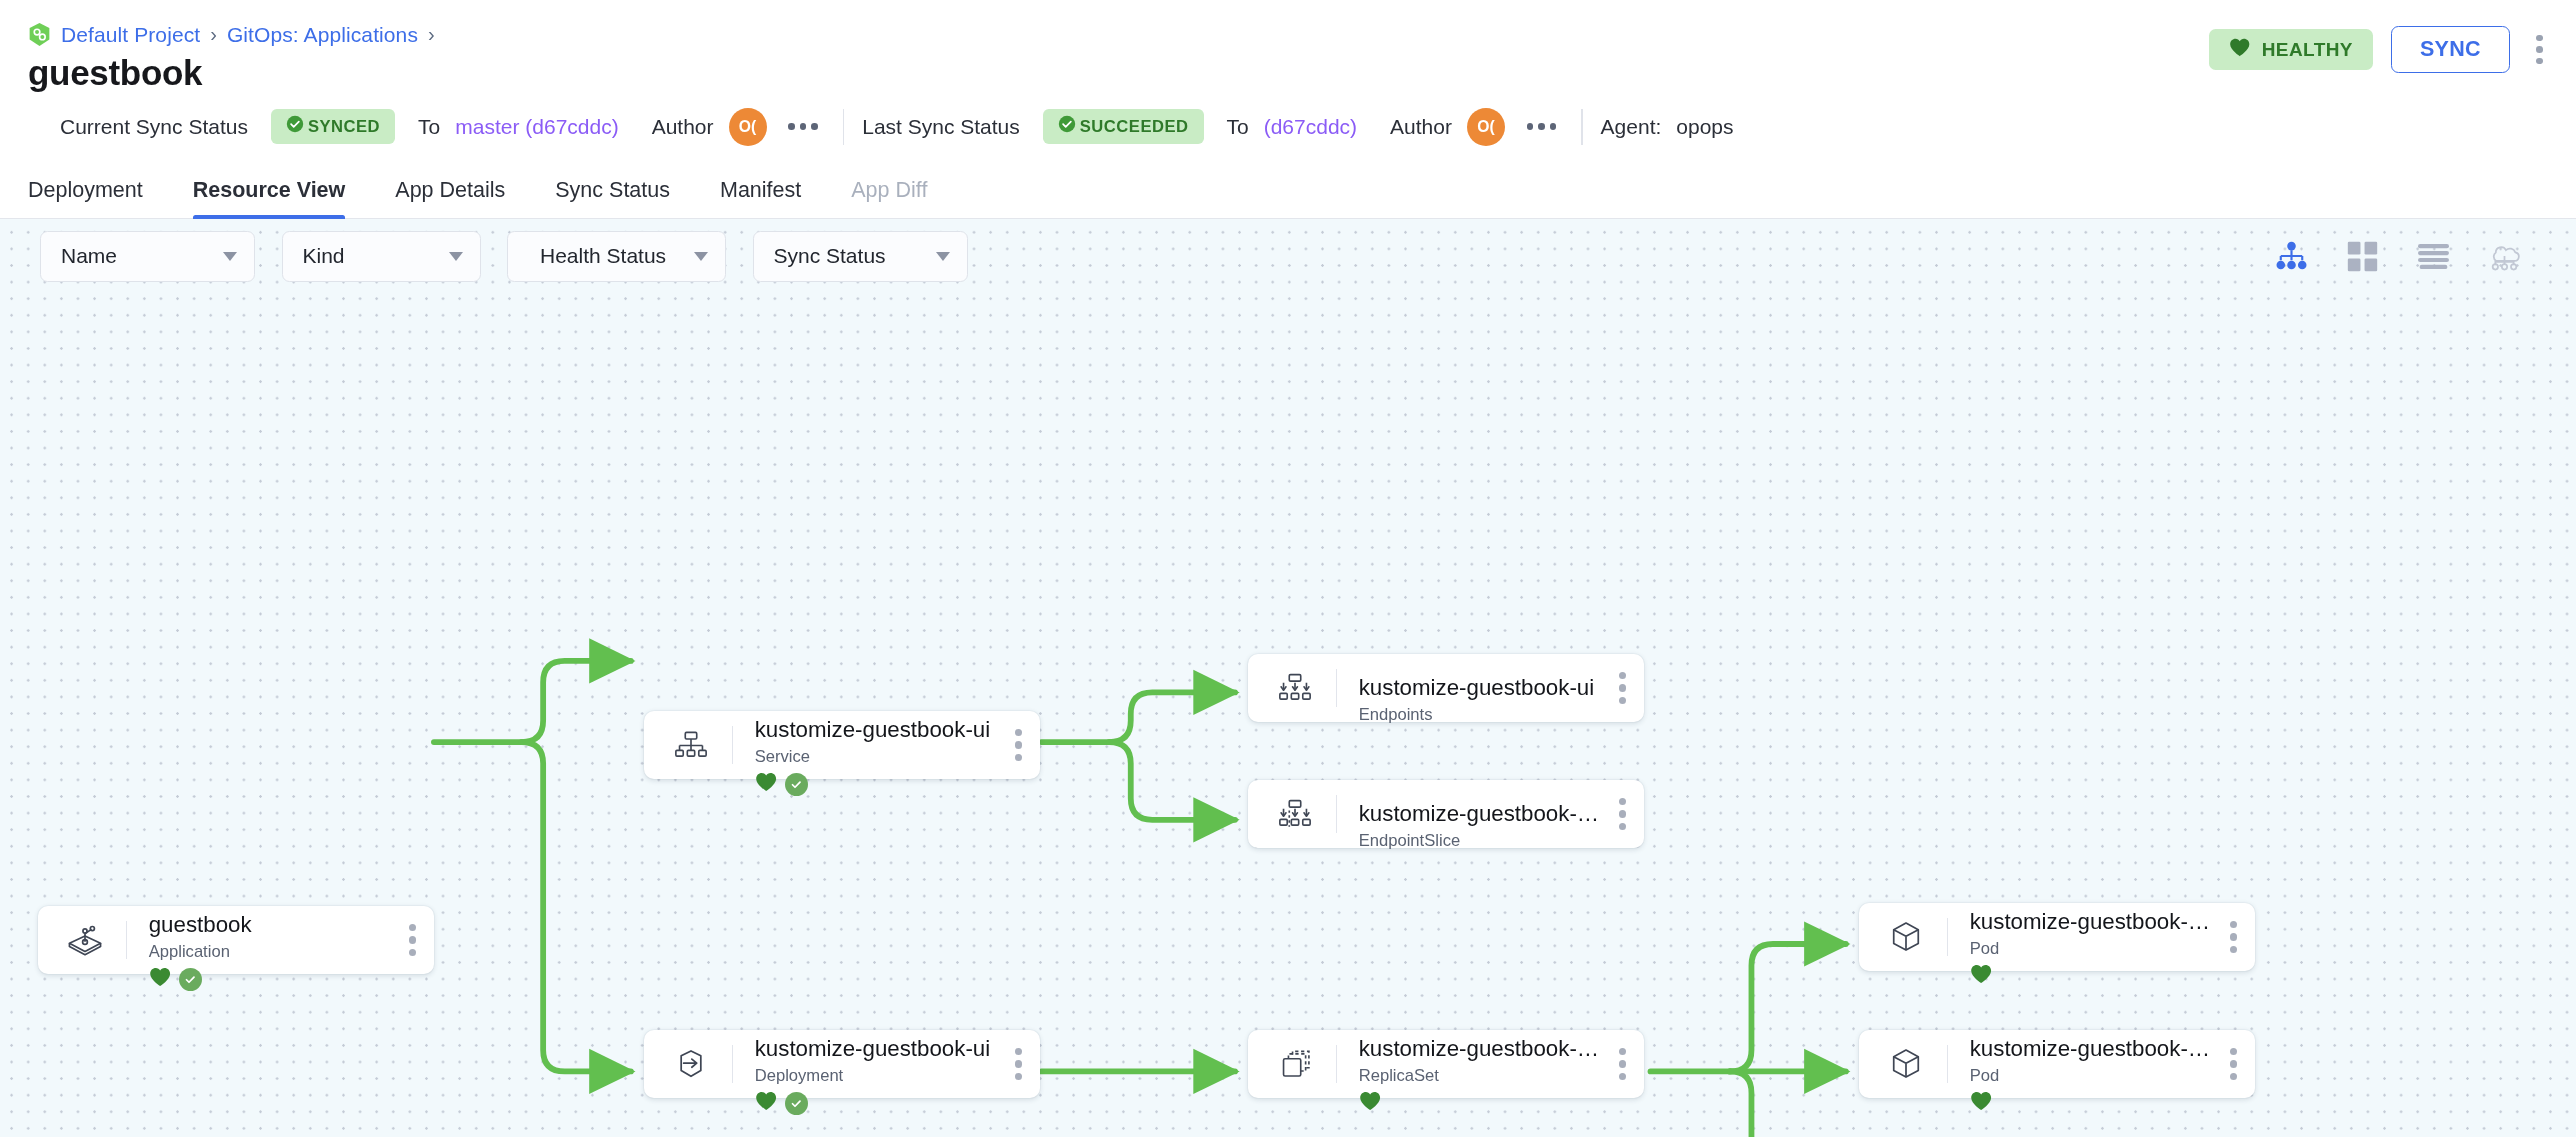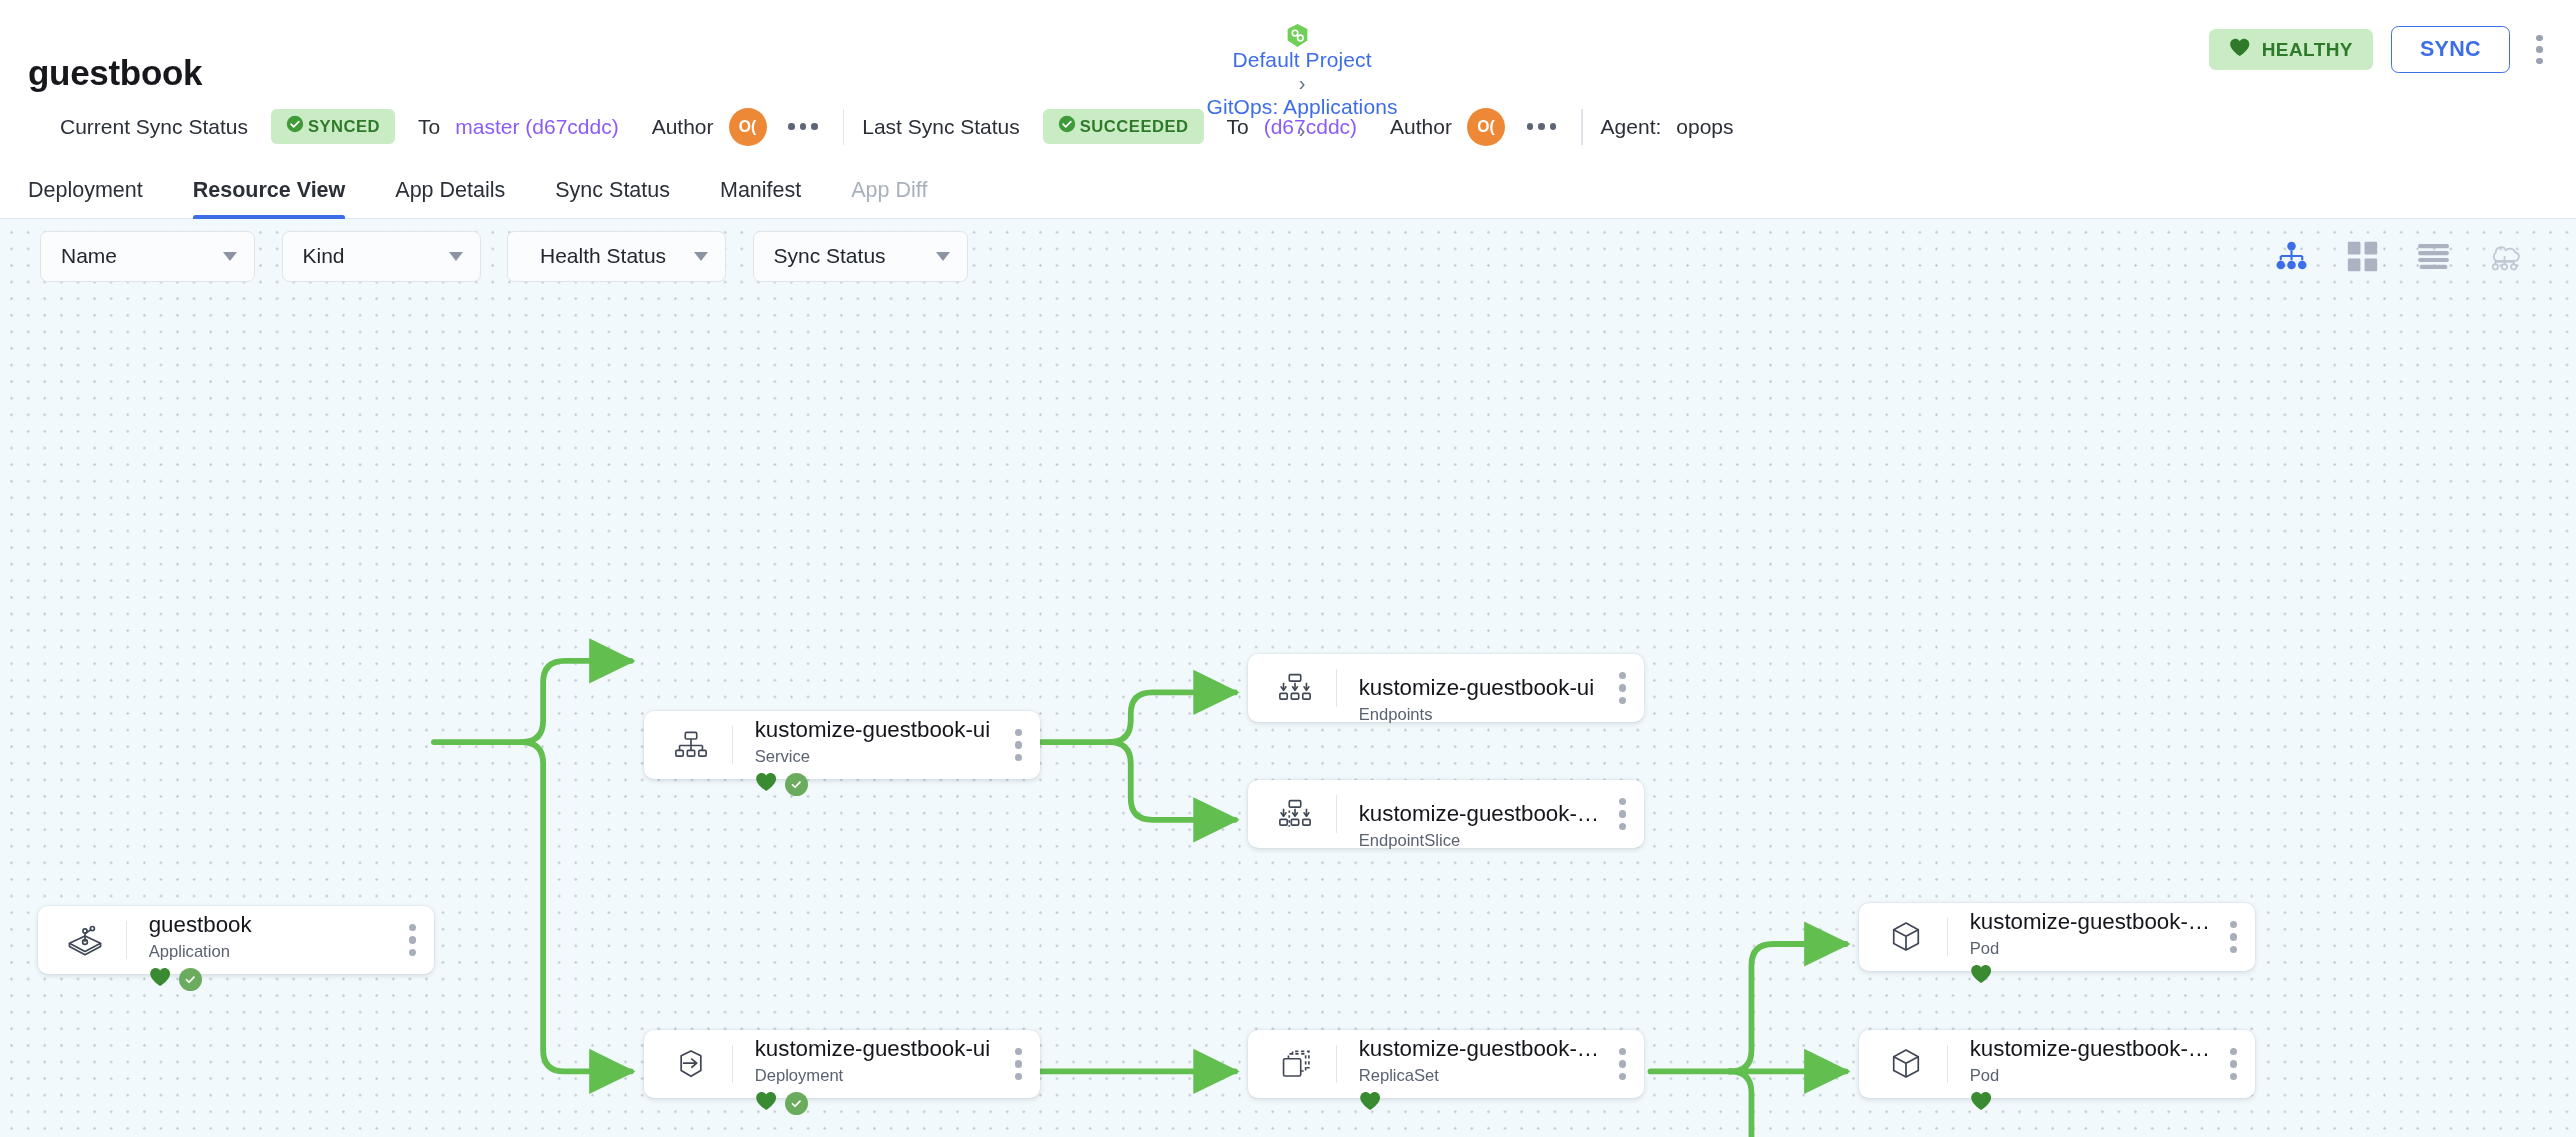--- a/index.html
+++ b/index.html
@@ -8,21 +8,20 @@
     font-family: "Liberation Sans", sans-serif;
     background: #ffffff;
     overflow: hidden;
   }
 
   
   .breadcrumb-row {
     display: flex; align-items: center;
     padding: 23px 0 0 28px;
     height: 46px;
-    flex-direction: column;
   }
   .project-icon {
     width: 23px; height: 25px; margin-right: 10px;
     display: flex; align-items: center; justify-content: center;
   }
   .crumb-link {
     color: #3d6ee8; font-size: 21px; letter-spacing: 0.1px;
     cursor: pointer; white-space: nowrap;
   }
   .crumb-sep {

